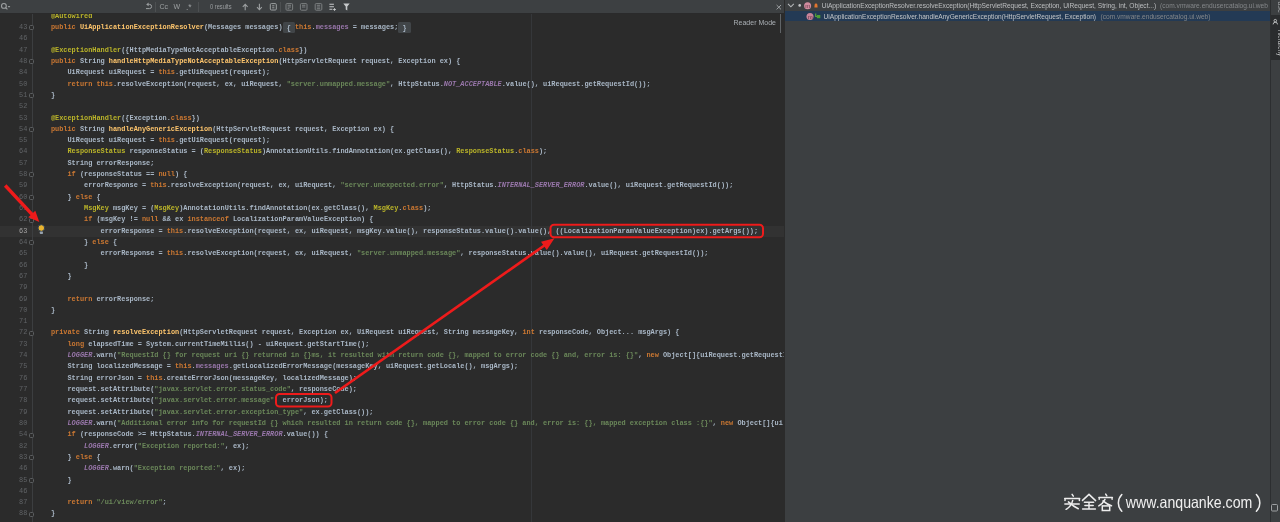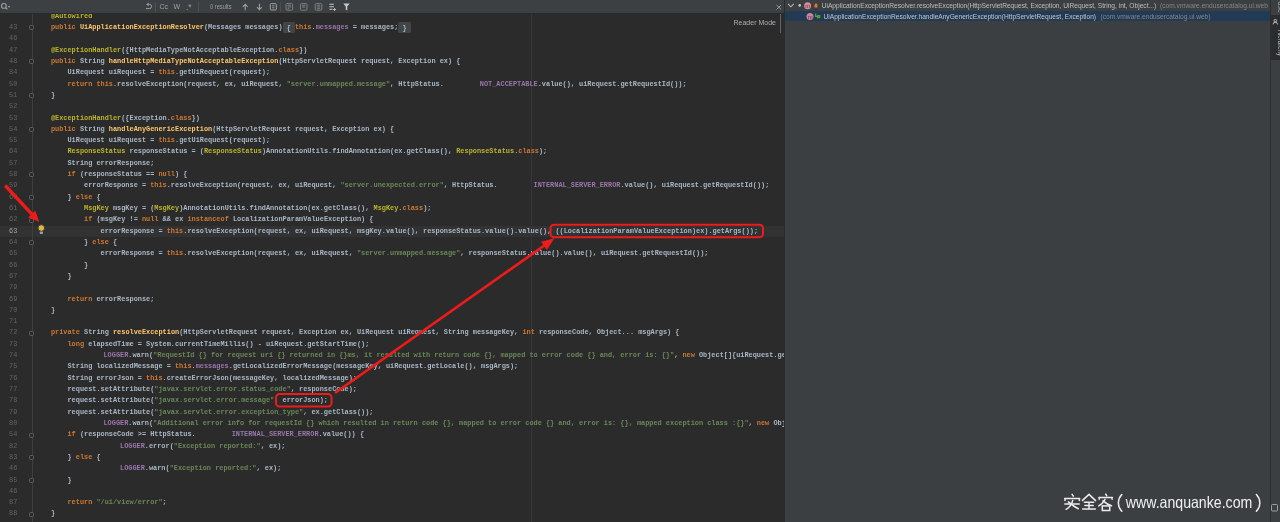--- a/index.html
+++ b/index.html
@@ -3,26 +3,26 @@
 <style>
   html,body{margin:0;padding:0;width:1280px;height:522px;overflow:hidden;background:#2b2b2b;}
   *{box-sizing:border-box;}
   i{font-style:normal;}
   #ed{position:absolute;left:0;top:0;width:784px;height:522px;background:#2b2b2b;overflow:hidden;padding-left:23px;}
   #curline{position:absolute;left:0;top:225.82px;width:784px;height:11.32px;background:#323232;}
   #marginguide{position:absolute;left:531px;top:14px;width:1px;height:508px;background:#35373a;}
   #gutline{position:absolute;left:31.5px;top:14px;width:1px;height:508px;background:#3c3e40;}
   #code{position:absolute;left:34.40px;top:10.74px;font:bold 6.9px/11.32px "Liberation Mono",monospace;color:#a9b7c6;white-space:pre;}
   .cl{height:11.32px;}
-  #gut{position:absolute;left:6px;top:10.74px;width:11.4px;text-align:right;font:6.9px/11.32px "Liberation Mono",monospace;color:#606366;}
+  #gut{position:absolute;left:16px;top:10.74px;width:11.4px;text-align:right;font:6.9px/11.32px "Liberation Mono",monospace;color:#606366;}
   .gn{height:11.32px;}
   .gn.cur{color:#a4a3a3;}
   .fm{position:absolute;left:29.3px;width:5px;height:5px;border:1px solid #5c5f61;border-radius:1.5px;background:#2b2b2b;}
   .k{color:#cc7832;} .s{color:#6a8759;} .a{color:#bbb529;} .d{color:#ffc66d;font-family:Liberation Mono, monospace;}
-  .f{color:#9876aa;} .c{color:#9876aa;margin-left:36px;}
+  .f{color:#9876aa;} .c{color:#9876aa;font-style:italic;}
   .br{background:#414548;border-radius:1.5px;padding:1.5px 4px;margin:0 -4px;}
   #findbar{position:absolute;left:0;top:0;width:784px;height:14px;background:#3d4042;border-bottom:1px solid #2a2a2b;}
   .vsep{position:absolute;top:2px;width:1px;height:10px;background:#4d5052;}
   #rmline{position:absolute;left:780px;top:14px;width:1px;height:19px;background:#606467;}
   #panel{position:absolute;left:785px;top:0;width:485px;height:522px;background:#3c3f41;overflow:hidden;}
   #prow2{position:absolute;left:0;top:11px;width:485px;height:10.2px;background:#233a55;}
   #stripe{position:absolute;left:1270px;top:0;width:10px;height:522px;background:#3c3f41;border-left:1px solid #2c2e30;}
   #htab{position:absolute;left:1270.5px;top:14.5px;width:9.5px;height:45px;background:#2a2c2e;}
   svg{position:absolute;left:0;top:0;}
 </style></head>

